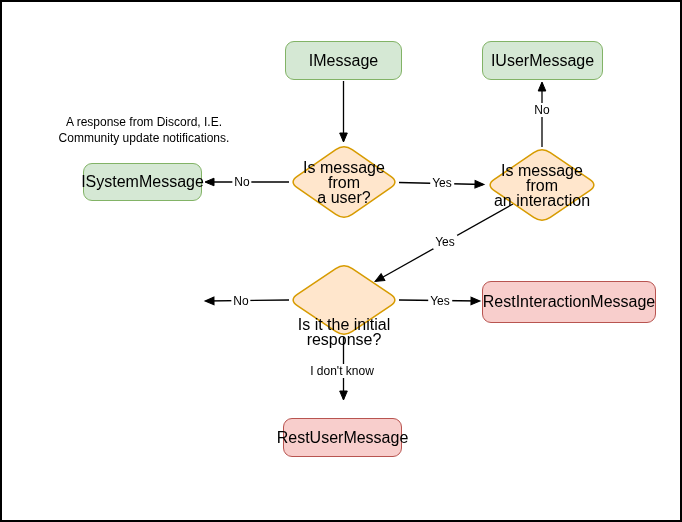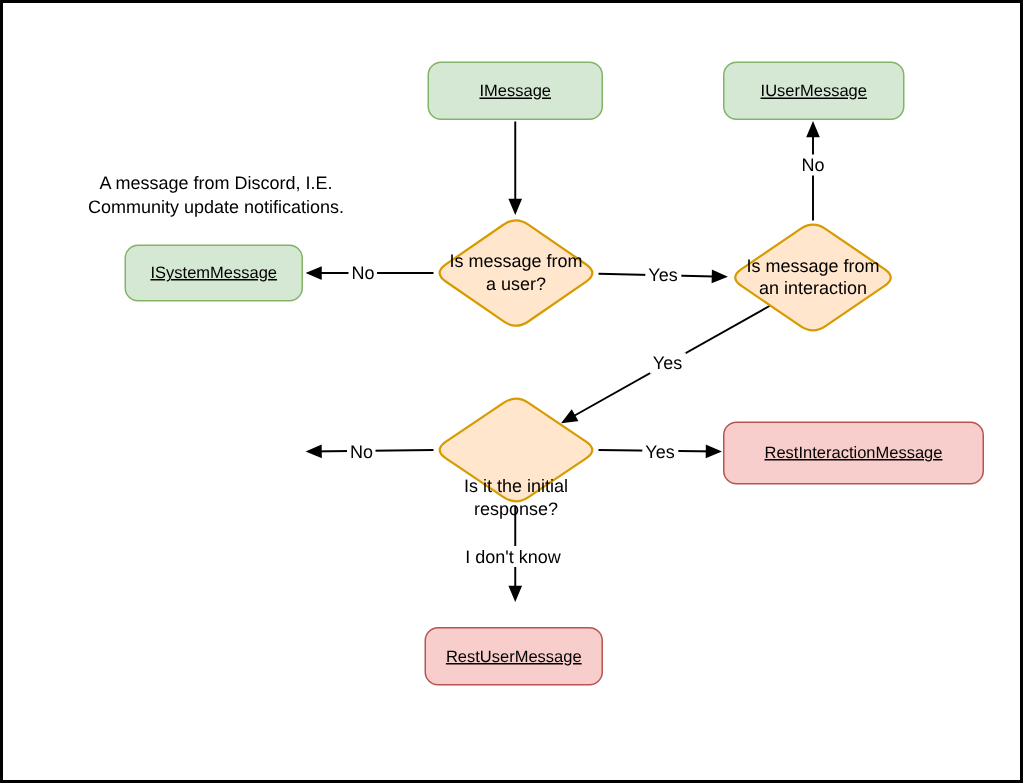--- a/index.html
+++ b/index.html
@@ -12,31 +12,30 @@
     font-family:"Liberation Sans", sans-serif;
     color:#000000;
     overflow:hidden;
   }
   .edges{position:absolute;left:0;top:0;width:678px;height:518px;}
   .node{
     position:absolute;
     box-sizing:border-box;
     border-radius:9px;
     display:flex;align-items:center;justify-content:center;
-    font-size:11px;line-height:14px;
+    font-size:16px;line-height:14px;
     text-align:center;
     white-space:nowrap;
-    text-decoration:underline;
   }
   .node.green{background:#d5e8d4;border:1.5px solid #82b366;}
   .node.red{background:#f8cecc;border:1.5px solid #b85450;}
   .diamond-label{
     position:absolute;
     display:flex;align-items:center;justify-content:center;
-    font-size:12px;line-height:15px;
+    font-size:16px;line-height:15px;
     text-align:center;
     white-space:pre-line;
   }
   .edge-label{
     position:absolute;
     transform:translate(-50%,-50%);
     background:#ffffff;
     padding:0 2px;
     font-size:12px;line-height:14px;
     white-space:nowrap;
@@ -107,16 +106,16 @@
 response?</div>
 
   <span class="edge-label" id="l-user-no">No</span>
   <span class="edge-label" id="l-user-yes">Yes</span>
   <span class="edge-label" id="l-interaction-no">No</span>
   <span class="edge-label" id="l-interaction-yes">Yes</span>
   <span class="edge-label" id="l-initial-no">No</span>
   <span class="edge-label" id="l-initial-yes">Yes</span>
   <span class="edge-label" id="l-initial-unknown">I don't know</span>
 
-  <div class="annotation" id="a-system">A message from Discord, I.E.
+  <div class="annotation" id="a-system">A response from Discord, I.E.
 Community update notifications.</div>
 
 </div>
 
 </body></html>

